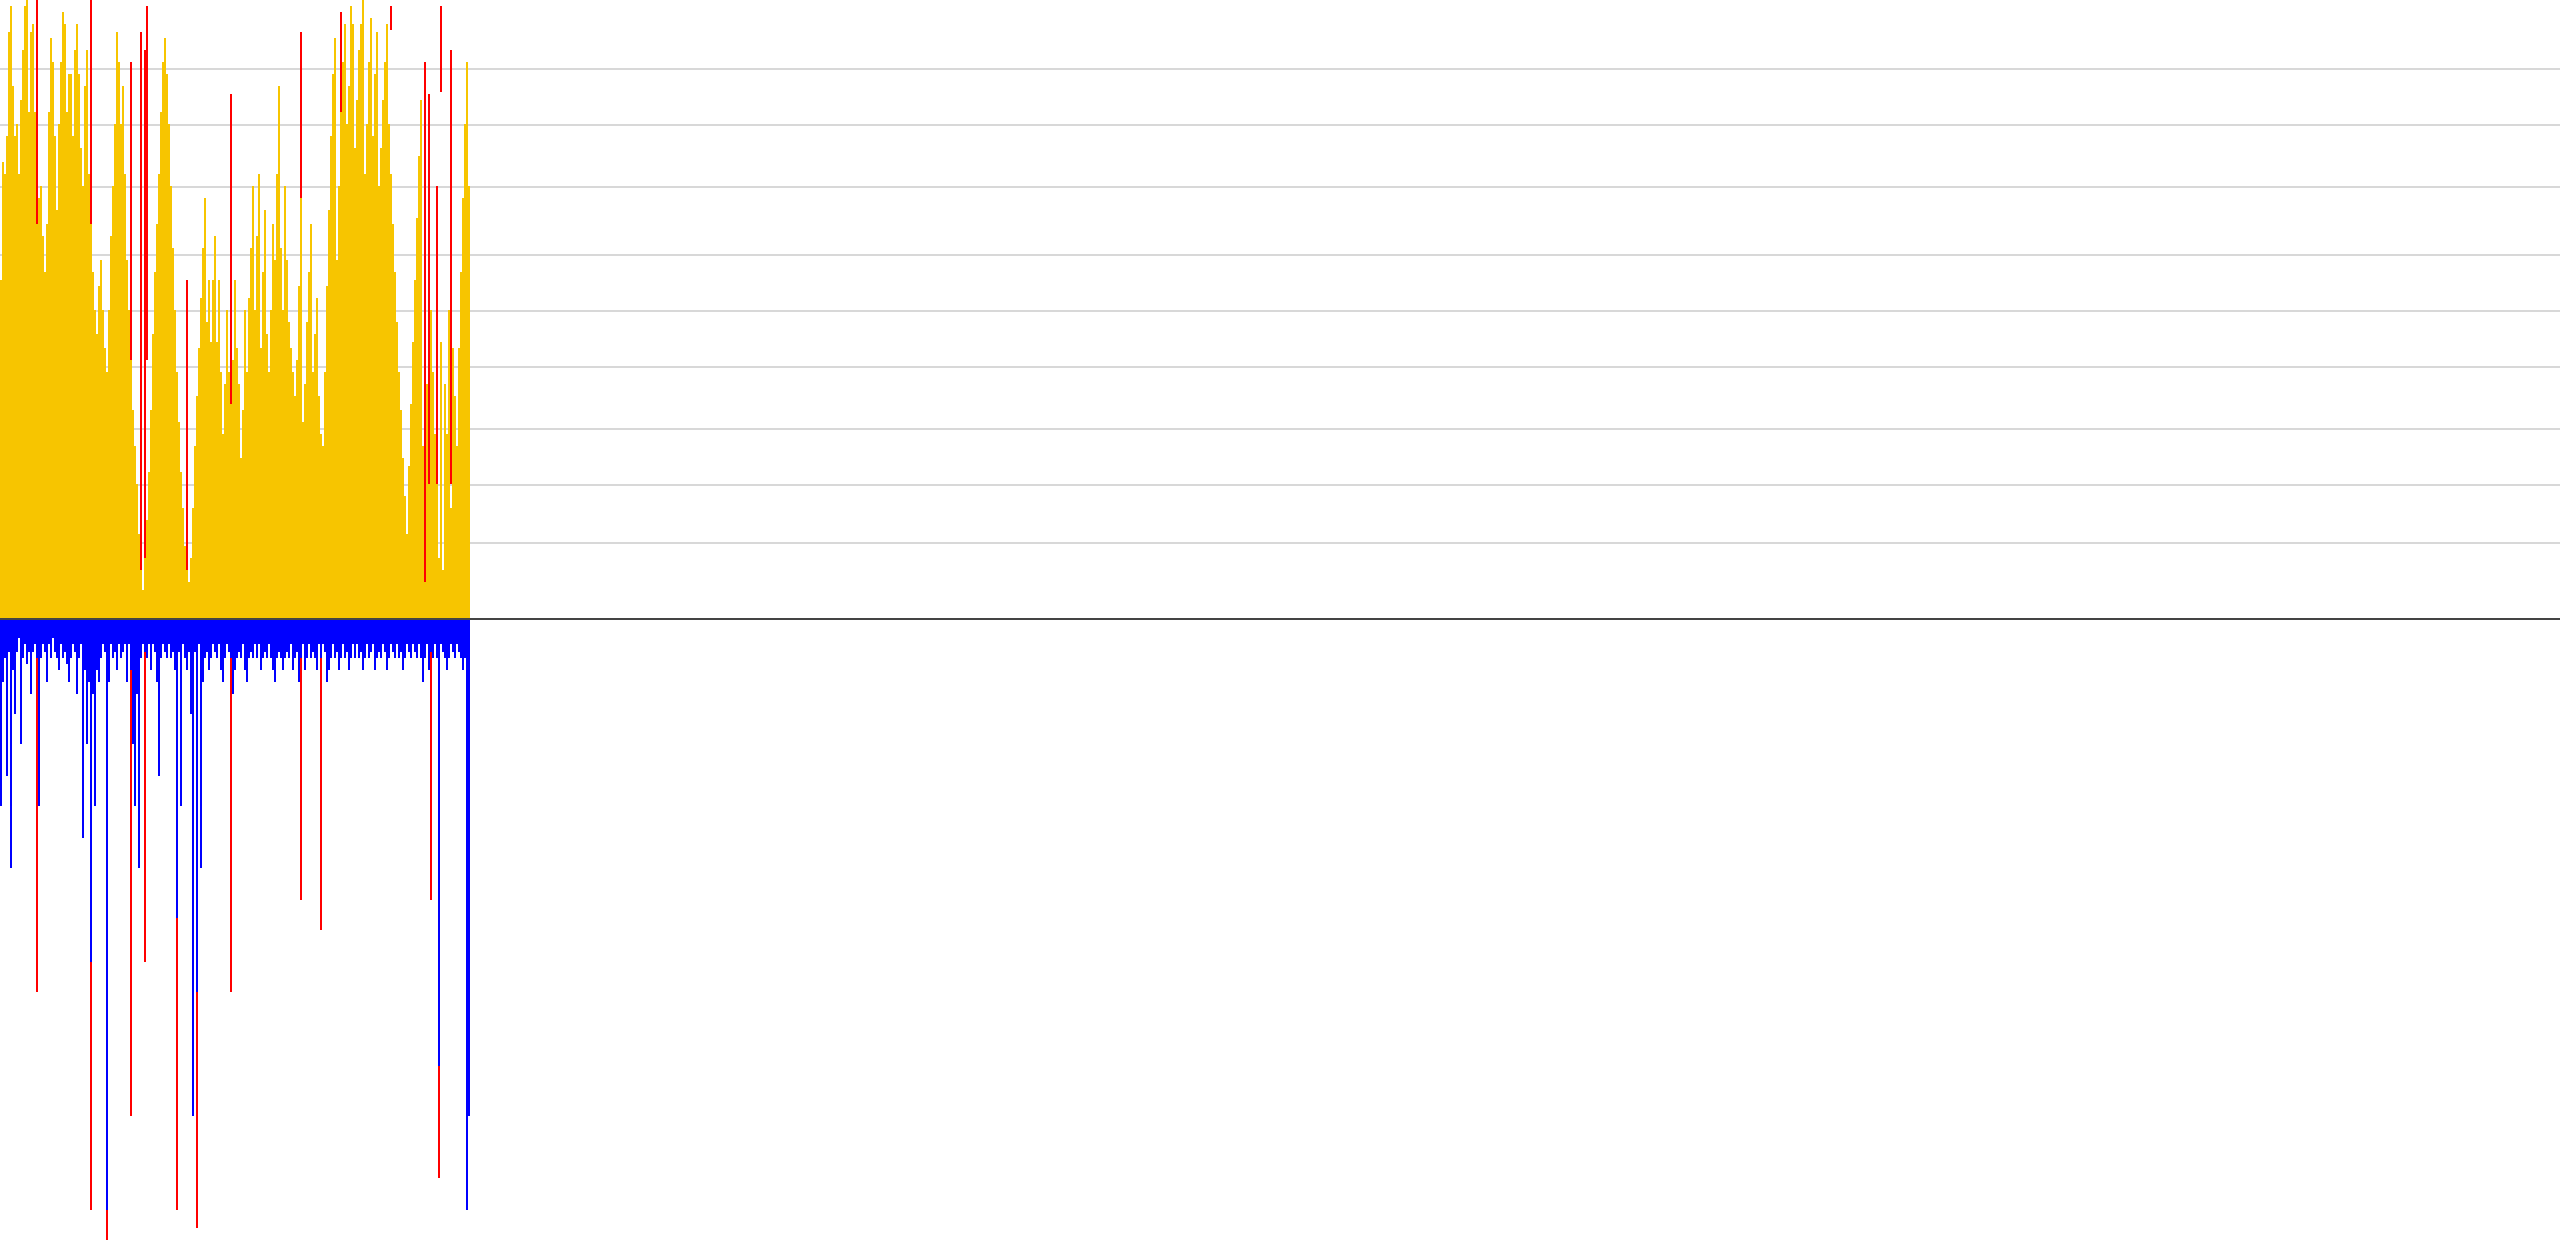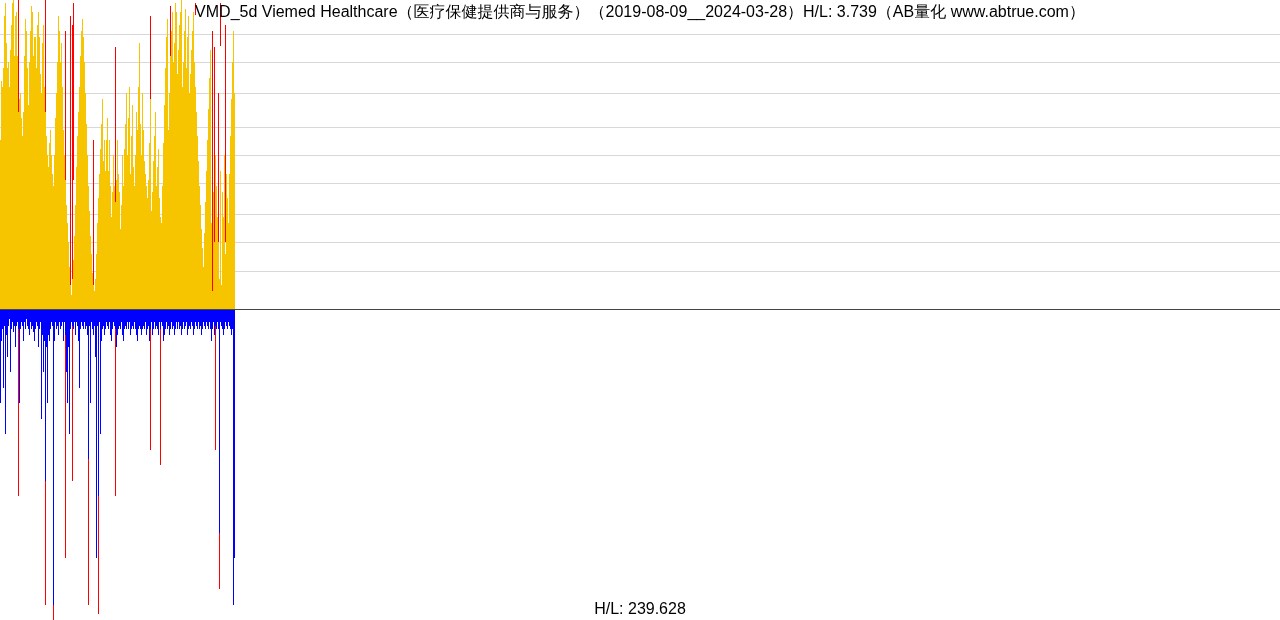--- a/index.html
+++ b/index.html
@@ -87,21 +87,20 @@
     width: 1280px;
     height: 1px;
     background: #444;
     z-index: 4;
   }
 </style>
 </head>
 <body>
 
 <div class="chart-container">
-  <div class="title">VMD_5d Viemed Healthcare（医疗保健提供商与服务）（2019-08-09__2024-03-28）H/L: 3.739（AB量化  www.abtrue.com）</div>
 
   <div class="plot-upper" id="upper-panel">
       <div class="grid-line" style="top: 271.25px;"></div>
       <div class="grid-line" style="top: 241.8px;"></div>
       <div class="grid-line" style="top: 213.9px;"></div>
       <div class="grid-line" style="top: 182.9px;"></div>
       <div class="grid-line" style="top: 155px;"></div>
       <div class="grid-line" style="top: 127.1px;"></div>
       <div class="grid-line" style="top: 93px;"></div>
       <div class="grid-line" style="top: 62px;"></div>
@@ -604,14 +603,13 @@
       <div class="bar-dn-top bar-blue" style="left: 227px; height: 18.6px;"></div>
       <div class="bar-dn-top bar-blue" style="left: 228px; height: 12.4px;"></div>
       <div class="bar-dn-top bar-blue" style="left: 229px; height: 15.5px;"></div>
       <div class="bar-dn-top bar-blue" style="left: 230px; height: 18.6px;"></div>
       <div class="bar-dn-top bar-blue" style="left: 231px; height: 24.8px;"></div>
       <div class="bar-dn-top bar-blue" style="left: 232px; height: 18.6px;"></div>
       <div class="bar-dn-top bar-blue" style="left: 233px; height: 294.5px;"></div>
       <div class="bar-dn-top bar-blue" style="left: 234px; height: 248px;"></div>
     </div>
 
-  <div class="footer-label">H/L: 239.628</div>
 </div>
 
 </body></html>

